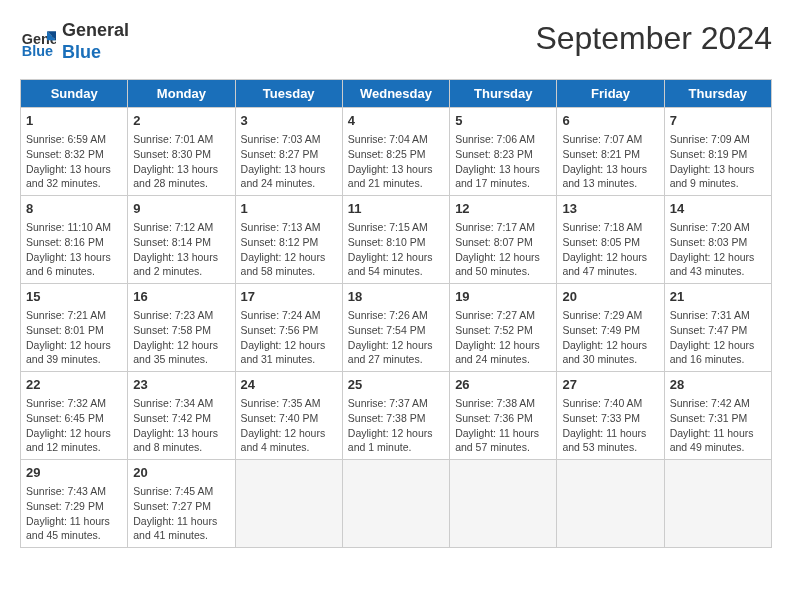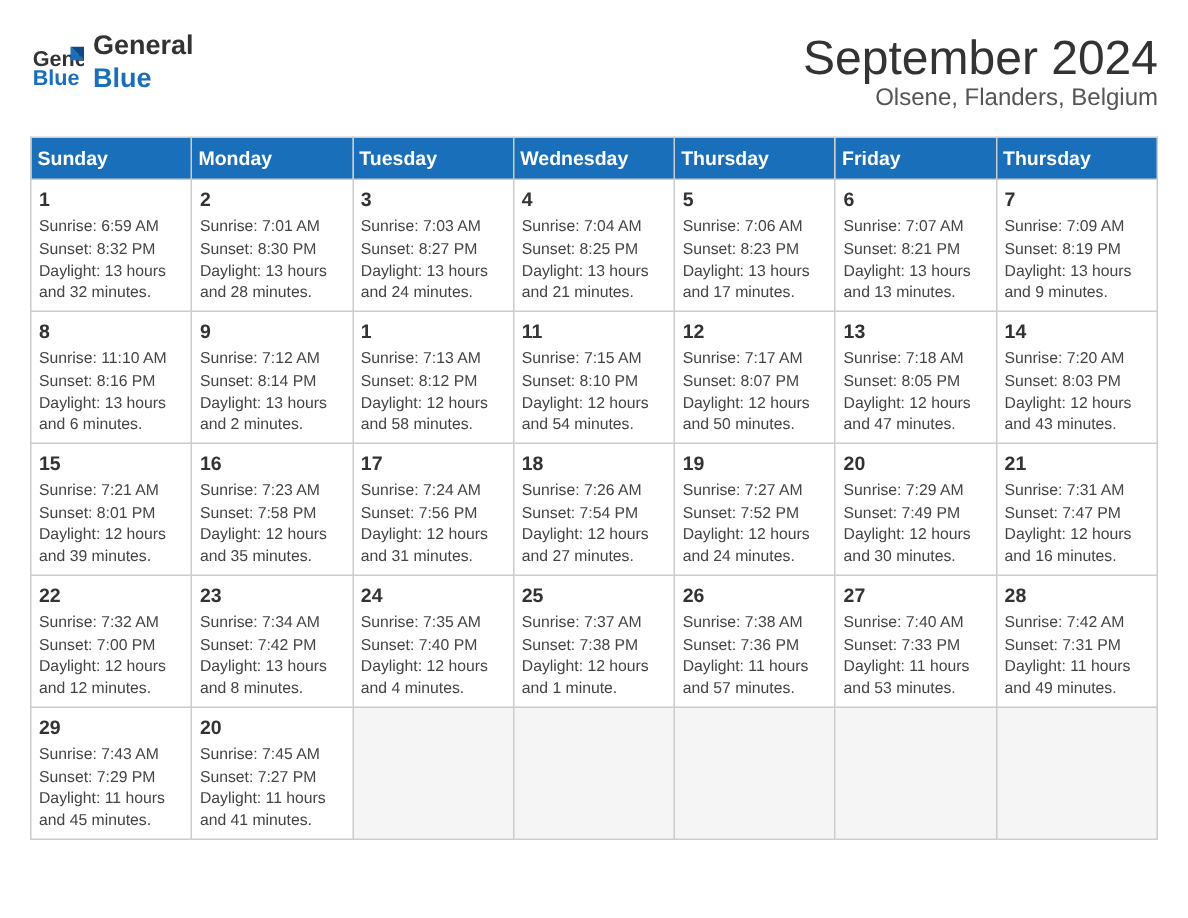--- a/index.html
+++ b/index.html
@@ -39,21 +39,21 @@
     }
     .calendar {
       width: 100%;
       border-collapse: collapse;
       font-size: 11px;
     }
     .calendar th {
       background: #1a6fba;
       color: #fff;
       padding: 6px 4px;
-      text-align: left;
+      text-align: center;
       font-size: 13px;
       font-weight: bold;
       border: 1px solid #ccc;
     }
     .calendar td {
       vertical-align: top;
       padding: 4px 5px;
       border: 1px solid #ccc;
       min-width: 100px;
       min-height: 70px;
@@ -87,21 +87,20 @@
       <polygon points="30,8 40,18 30,18" fill="#1a6fba"></polygon>
       <polygon points="30,8 40,8 40,18" fill="#0d4a8a"></polygon>
     </svg>
     <div style="display:flex;flex-direction:column;line-height:1.2;">
       <span style="font-size:18px;font-weight:bold;color:#333;">General</span>
       <span style="font-size:18px;font-weight:bold;color:#1a6fba;">Blue</span>
     </div>
   </div>
   <div class="title-block">
     <div class="month-title">September 2024</div>
-    <div class="location-title">Olsene, Flanders, Belgium</div>
   </div>
 </div>
 
 <table class="calendar">
   <thead>
     <tr>
       <th>Sunday</th>
       <th>Monday</th>
       <th>Tuesday</th>
       <th>Wednesday</th>
@@ -240,21 +239,21 @@
         <span class="day-num">21</span>
         <span class="day-info">Sunrise: 7:31 AM</span><br>
         <span class="day-info">Sunset: 7:47 PM</span><br>
         <span class="day-info">Daylight: 12 hours and 16 minutes.</span>
       </td>
       </tr>
       <tr>
         <td>
         <span class="day-num">22</span>
         <span class="day-info">Sunrise: 7:32 AM</span><br>
-        <span class="day-info">Sunset: 7:00 PM</span><br>
+        <span class="day-info">Sunset: 6:45 PM</span><br>
         <span class="day-info">Daylight: 12 hours and 12 minutes.</span>
       </td>
         <td>
         <span class="day-num">23</span>
         <span class="day-info">Sunrise: 7:34 AM</span><br>
         <span class="day-info">Sunset: 7:42 PM</span><br>
         <span class="day-info">Daylight: 13 hours and 8 minutes.</span>
       </td>
         <td>
         <span class="day-num">24</span>

